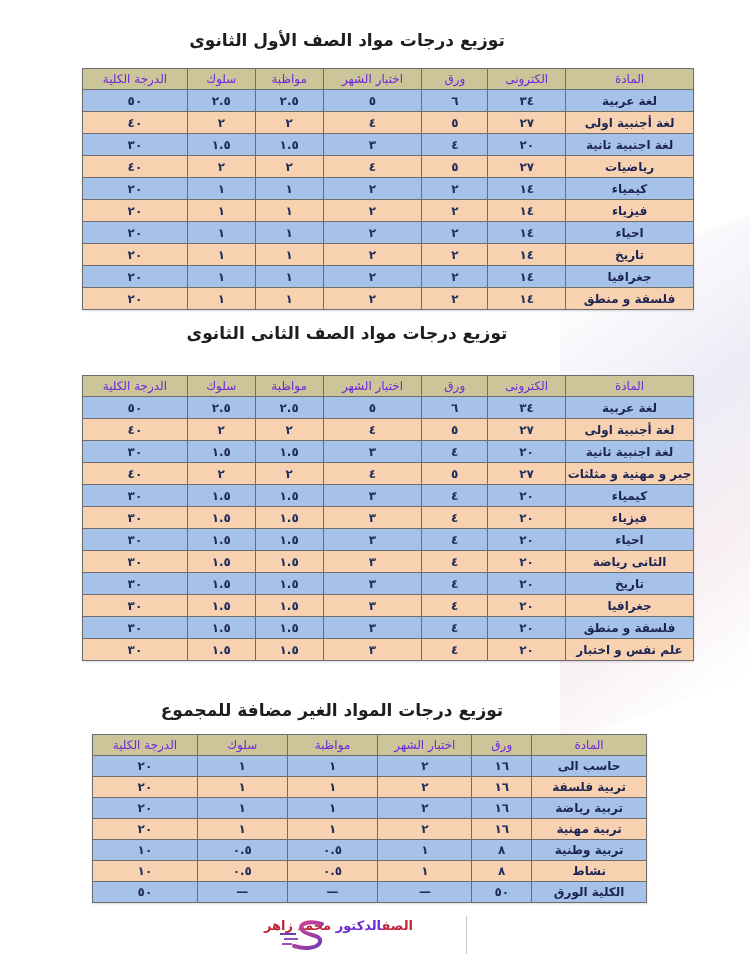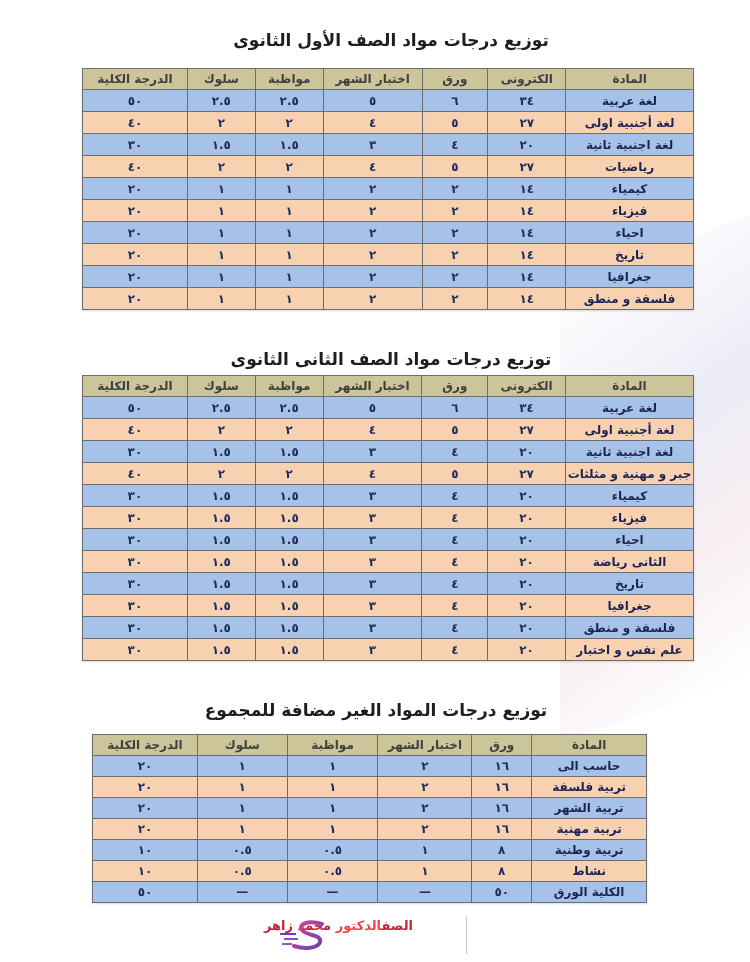--- a/index.html
+++ b/index.html
@@ -2,38 +2,38 @@
 <html><head>
 <meta charset="utf-8">
 <style>
   html, body { margin: 0; padding: 0; background: #ffffff; }
   body { width: 750px; height: 962px; position: relative; overflow: hidden;
          font-family: "DejaVu Sans", sans-serif; }
   .watermark { position: absolute; left: 560px; top: 250px; width: 190px; height: 460px;
                background: linear-gradient(160deg, rgba(190,190,220,0.0) 0%, rgba(200,200,230,0.35) 40%, rgba(230,200,210,0.3) 70%, rgba(255,255,255,0) 100%);
                transform: skewY(-20deg); pointer-events: none; }
   .title { position: absolute; left: 0; width: 694px; text-align: center; direction: rtl;
-           font-weight: bold; font-size: 17px; color: #1e1e1e; padding-left: 44px; }
+           font-weight: bold; font-size: 17px; color: #1e1e1e; }
   table.grid { position: absolute; border-collapse: collapse; direction: rtl;
                font-family: "DejaVu Sans", sans-serif; box-shadow: 0 1px 2px rgba(0,0,0,0.15); }
   table.grid th, table.grid td { border: 1px solid #6d6d6d; text-align: center; padding: 0;
                font-size: 12px; white-space: nowrap; overflow: hidden; }
-  table.grid th { background: #cdc59a; color: #404040; font-weight: bold; height: 20px; }
+  table.grid th { background: #cdc59a; color: #6d28d9; font-weight: normal; height: 20px; }
   table.grid td { height: 21px; color: #1f2d5c; font-weight: bold; }
   table.grid tr.blue td { background: #a6c2e8; }
   table.grid tr.peach td { background: #f8d2b0; }
   table.grid td.subject { font-size: 12px; color: #1c2454; }
   #t1 { left: 82px; top: 68px; width: 612px; }
   #t2 { left: 82px; top: 375px; width: 612px; }
   #t3 { left: 92px; top: 734px; width: 555px; }
   #t1 td, #t2 td { height: 21px; }
   #t3 td { height: 20px; }
   .logo { position: absolute; left: 278px; top: 914px; width: 195px; height: 42px; direction: rtl; }
   .logo .brand { position: absolute; right: 60px; top: 4px; font-size: 13px; font-weight: bold; color: #c0253a; white-space: nowrap; }
-  .logo .brand .hl { color: #ef4444; text-align: right; }
+  .logo .brand .hl { color: #6d28d9; text-align: right; }
   .logo .sub { position: absolute; right: 70px; top: 22px; font-size: 14px; color: #9a8fb0; white-space: nowrap; direction: ltr; margin-top: 24px; }
   .logo .mark { position: absolute; left: 0; top: 4px; width: 52px; height: 34px; }
   .logo .sep { position: absolute; left: 188px; top: 2px; width: 1px; height: 38px; background: #c8c8c8; }
 </style>
 </head>
 <body>
 
 <div class="watermark"></div>
 
 <div class="title" style="top:30px;">توزيع درجات مواد الصف الأول الثانوى</div>
@@ -145,21 +145,21 @@
         <td>١٤</td>
         <td>٢</td>
         <td>٢</td>
         <td>١</td>
         <td>١</td>
         <td>٢٠</td>
       </tr>
     </tbody>
 </table>
 
-<div class="title" style="top:349px;">توزيع درجات مواد الصف الثانى الثانوى</div>
+<div class="title" style="top:323px;">توزيع درجات مواد الصف الثانى الثانوى</div>
 <table class="grid" id="t2">
   <colgroup>
     <col style="width:128px">
       <col style="width:78px">
       <col style="width:66px">
       <col style="width:99px">
       <col style="width:68px">
       <col style="width:68px">
       <col style="width:105px">
   </colgroup>
@@ -317,21 +317,21 @@
       </tr>
       <tr class="peach">
         <td class="subject">تربية فلسفة</td>
         <td>١٦</td>
         <td>٢</td>
         <td>١</td>
         <td>١</td>
         <td>٢٠</td>
       </tr>
       <tr class="blue">
-        <td class="subject">تربية الشهر</td>
+        <td class="subject">تربية رياضة</td>
         <td>١٦</td>
         <td>٢</td>
         <td>١</td>
         <td>١</td>
         <td>٢٠</td>
       </tr>
       <tr class="peach">
         <td class="subject">تربية مهنية</td>
         <td>١٦</td>
         <td>٢</td>

